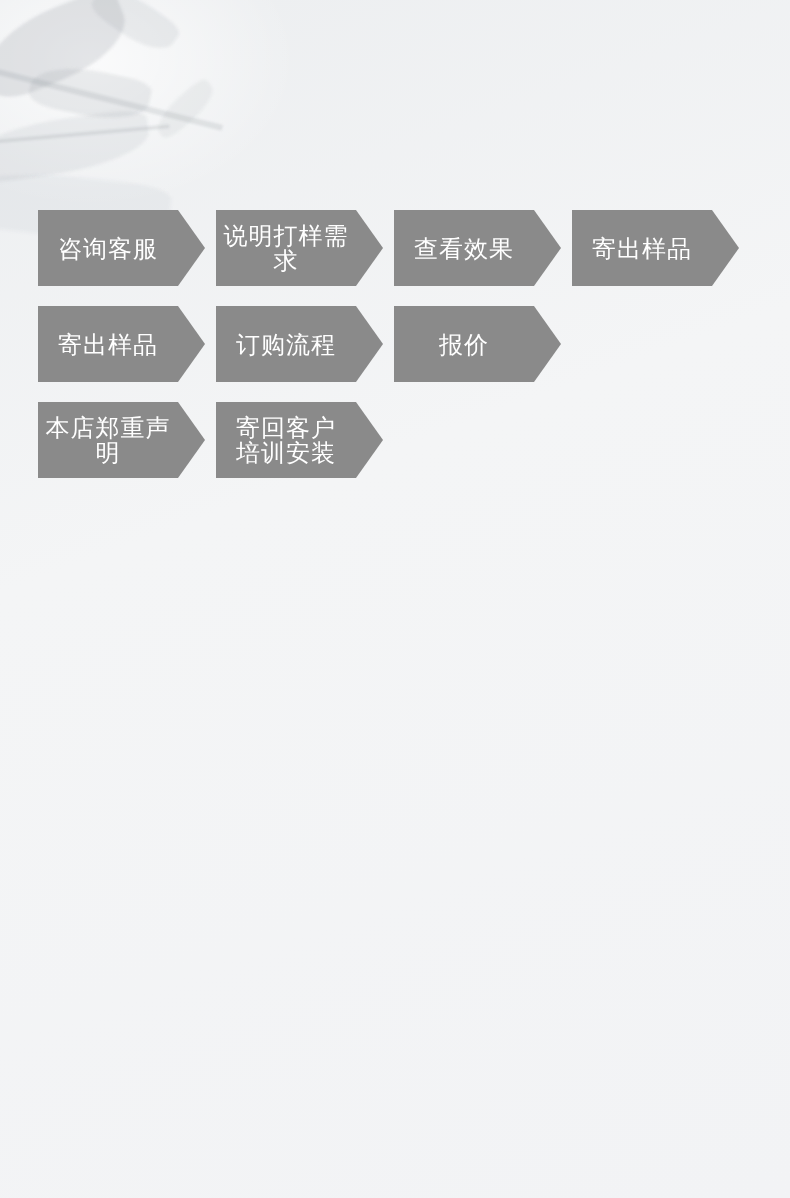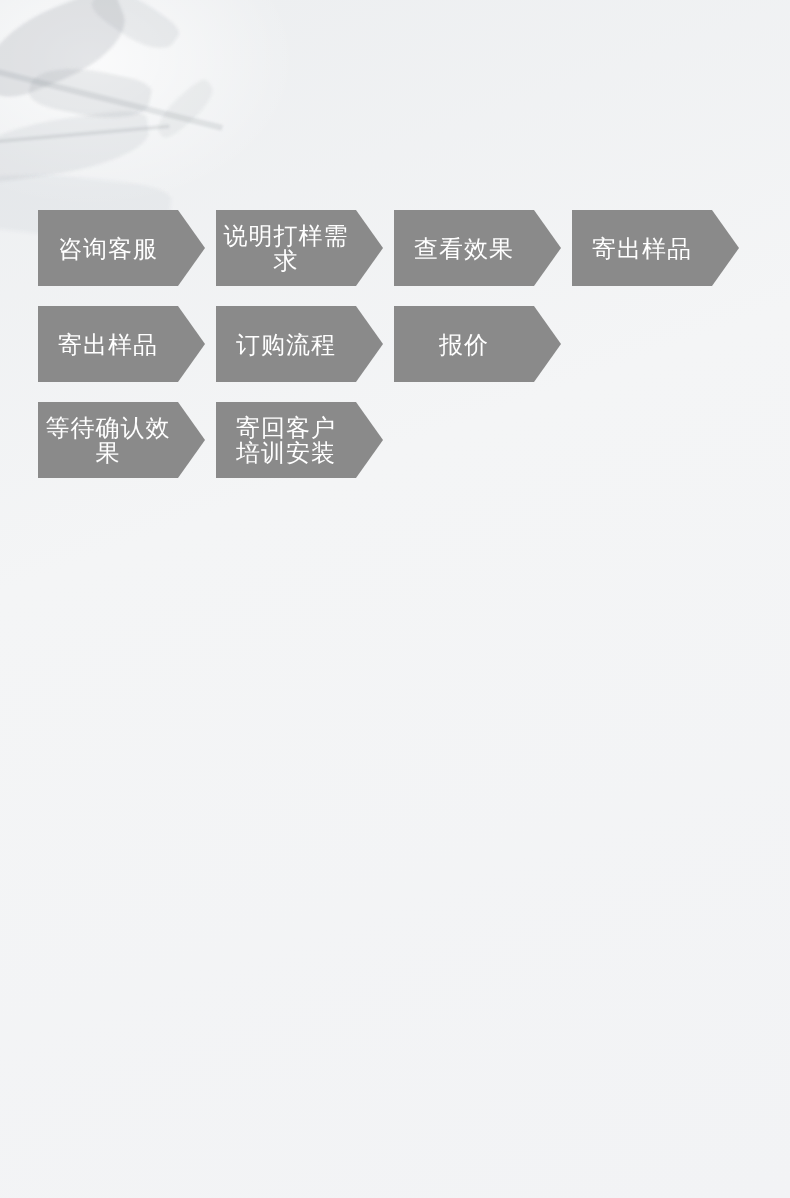--- a/index.html
+++ b/index.html
@@ -206,21 +206,21 @@
         </div>
       <div class="flow-cell">
           <span class="txt">订购流程</span>
         </div>
       <div class="flow-cell">
           <span class="txt">报价</span>
         </div>
     </div>
     <div class="flow-row">
       <div class="flow-cell">
-          <span class="txt">等待确认效果</span>
+          <span class="txt">本店郑重声明</span>
         </div>
       <div class="flow-cell">
           <span class="txt">寄回客户
 培训安装</span>
         </div>
     </div>
   </div>
 
   <div class="hr"></div>
 

